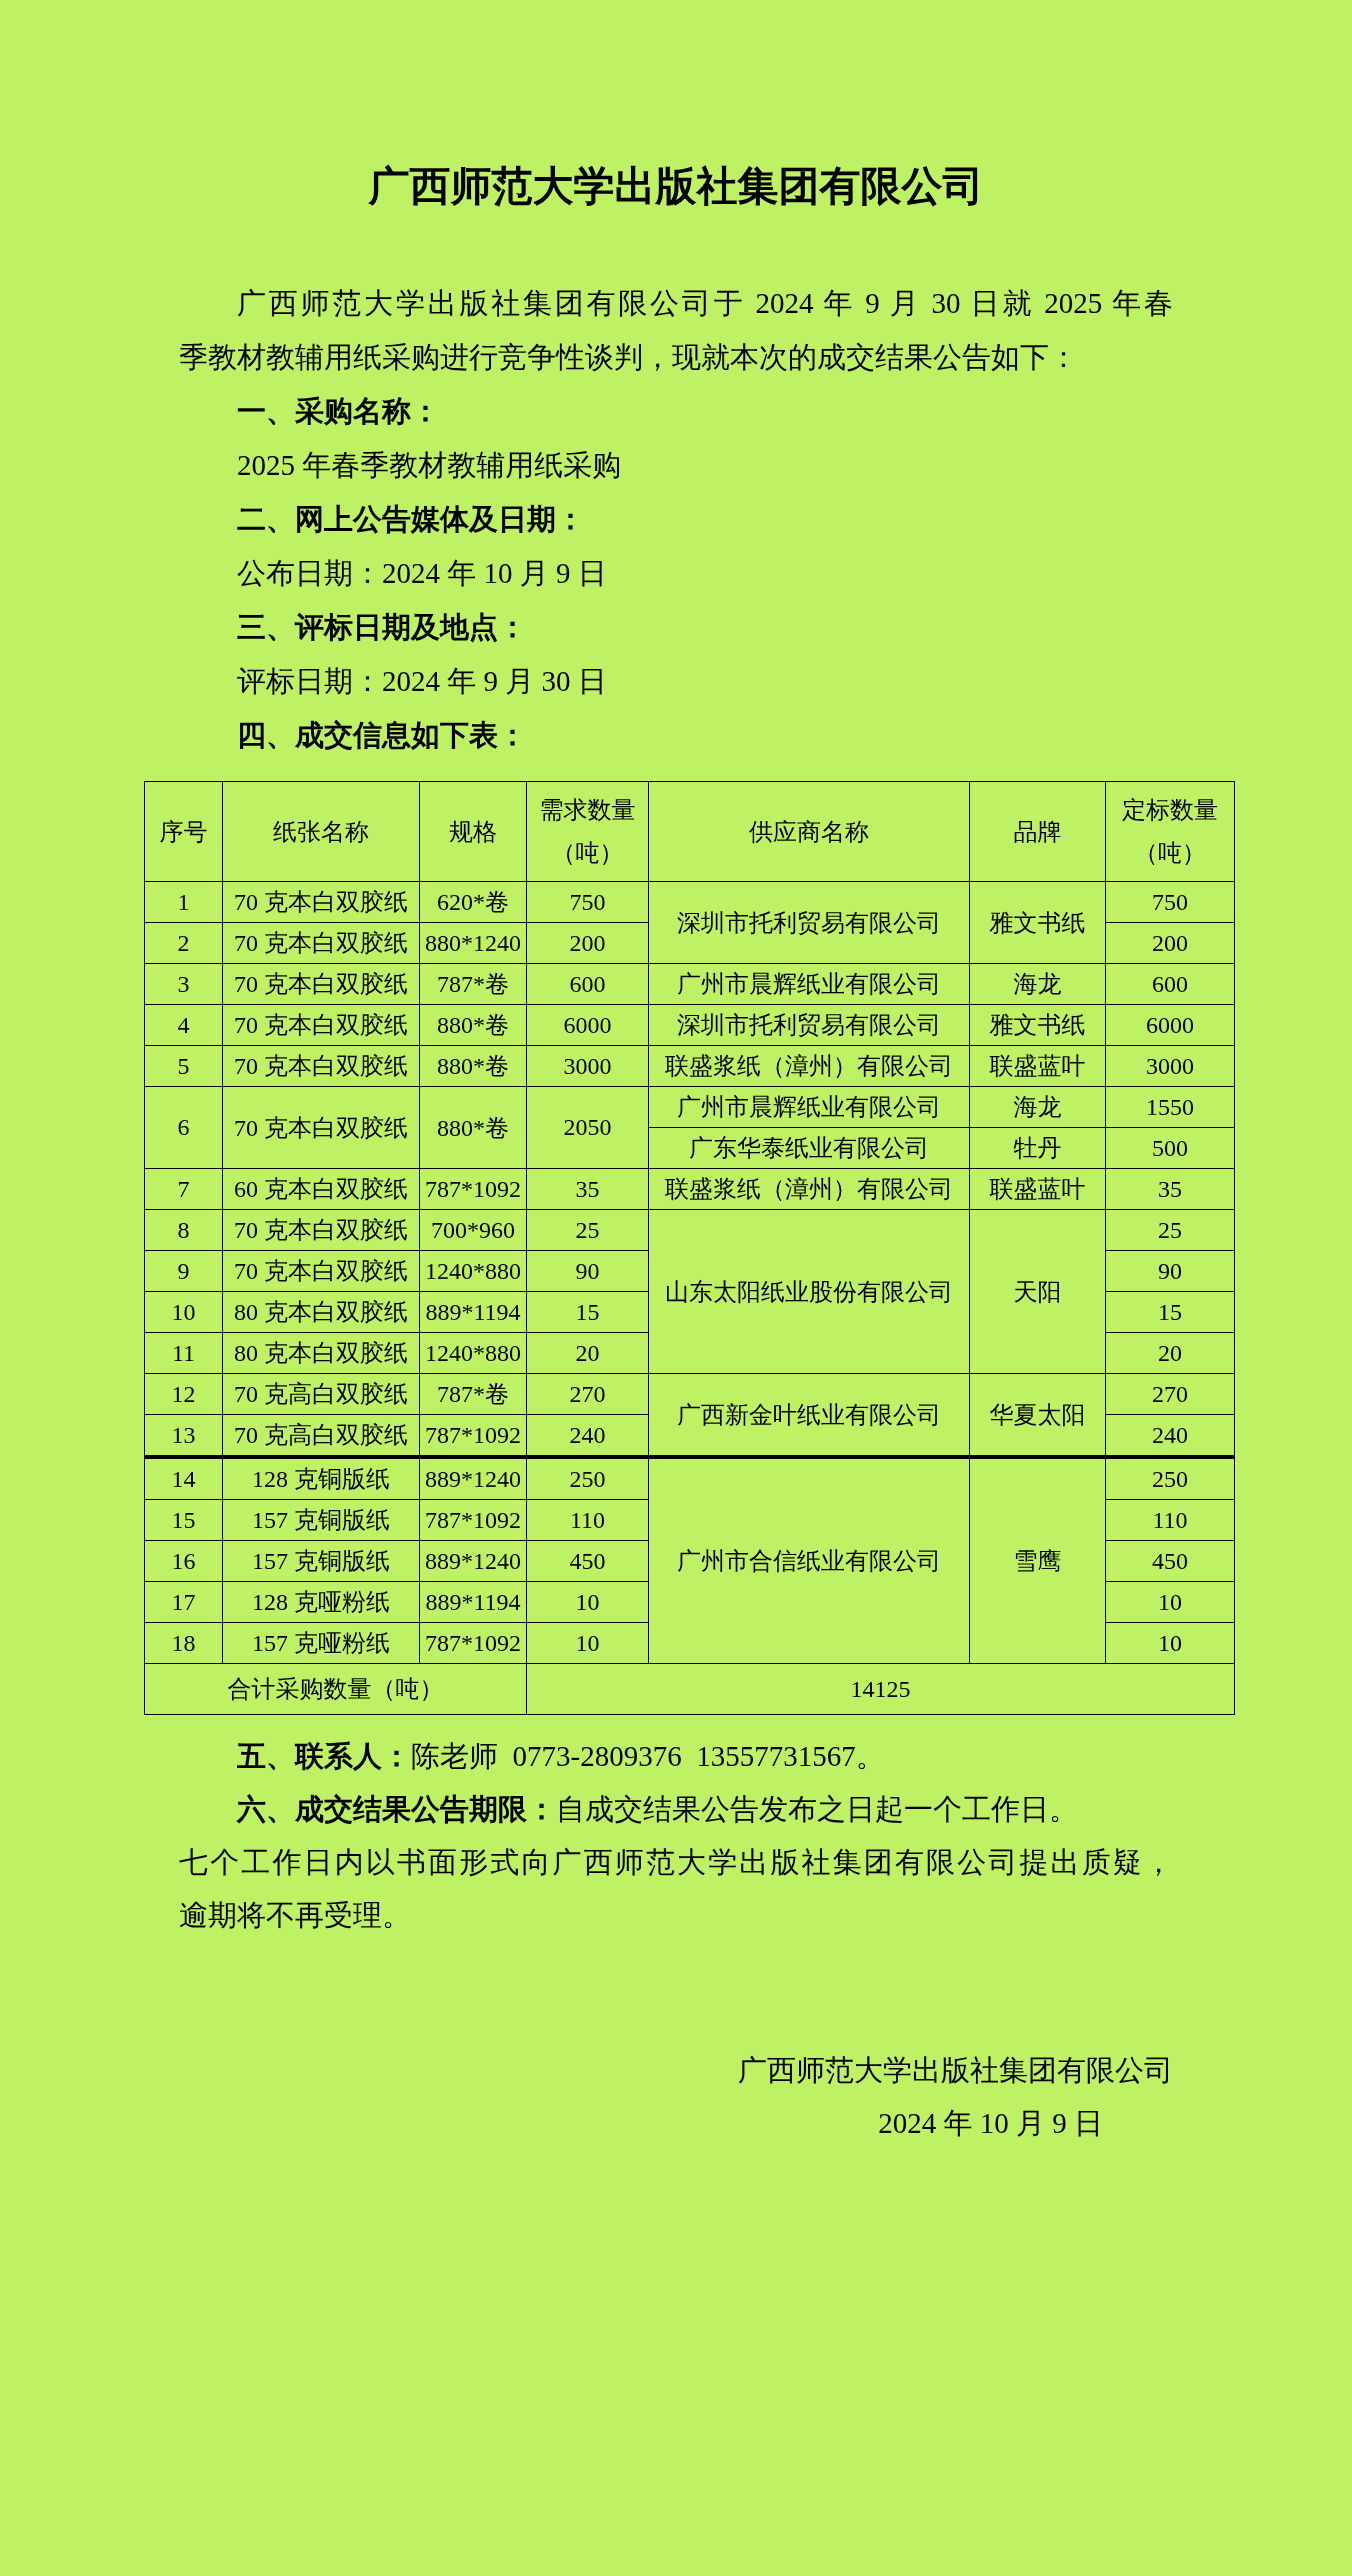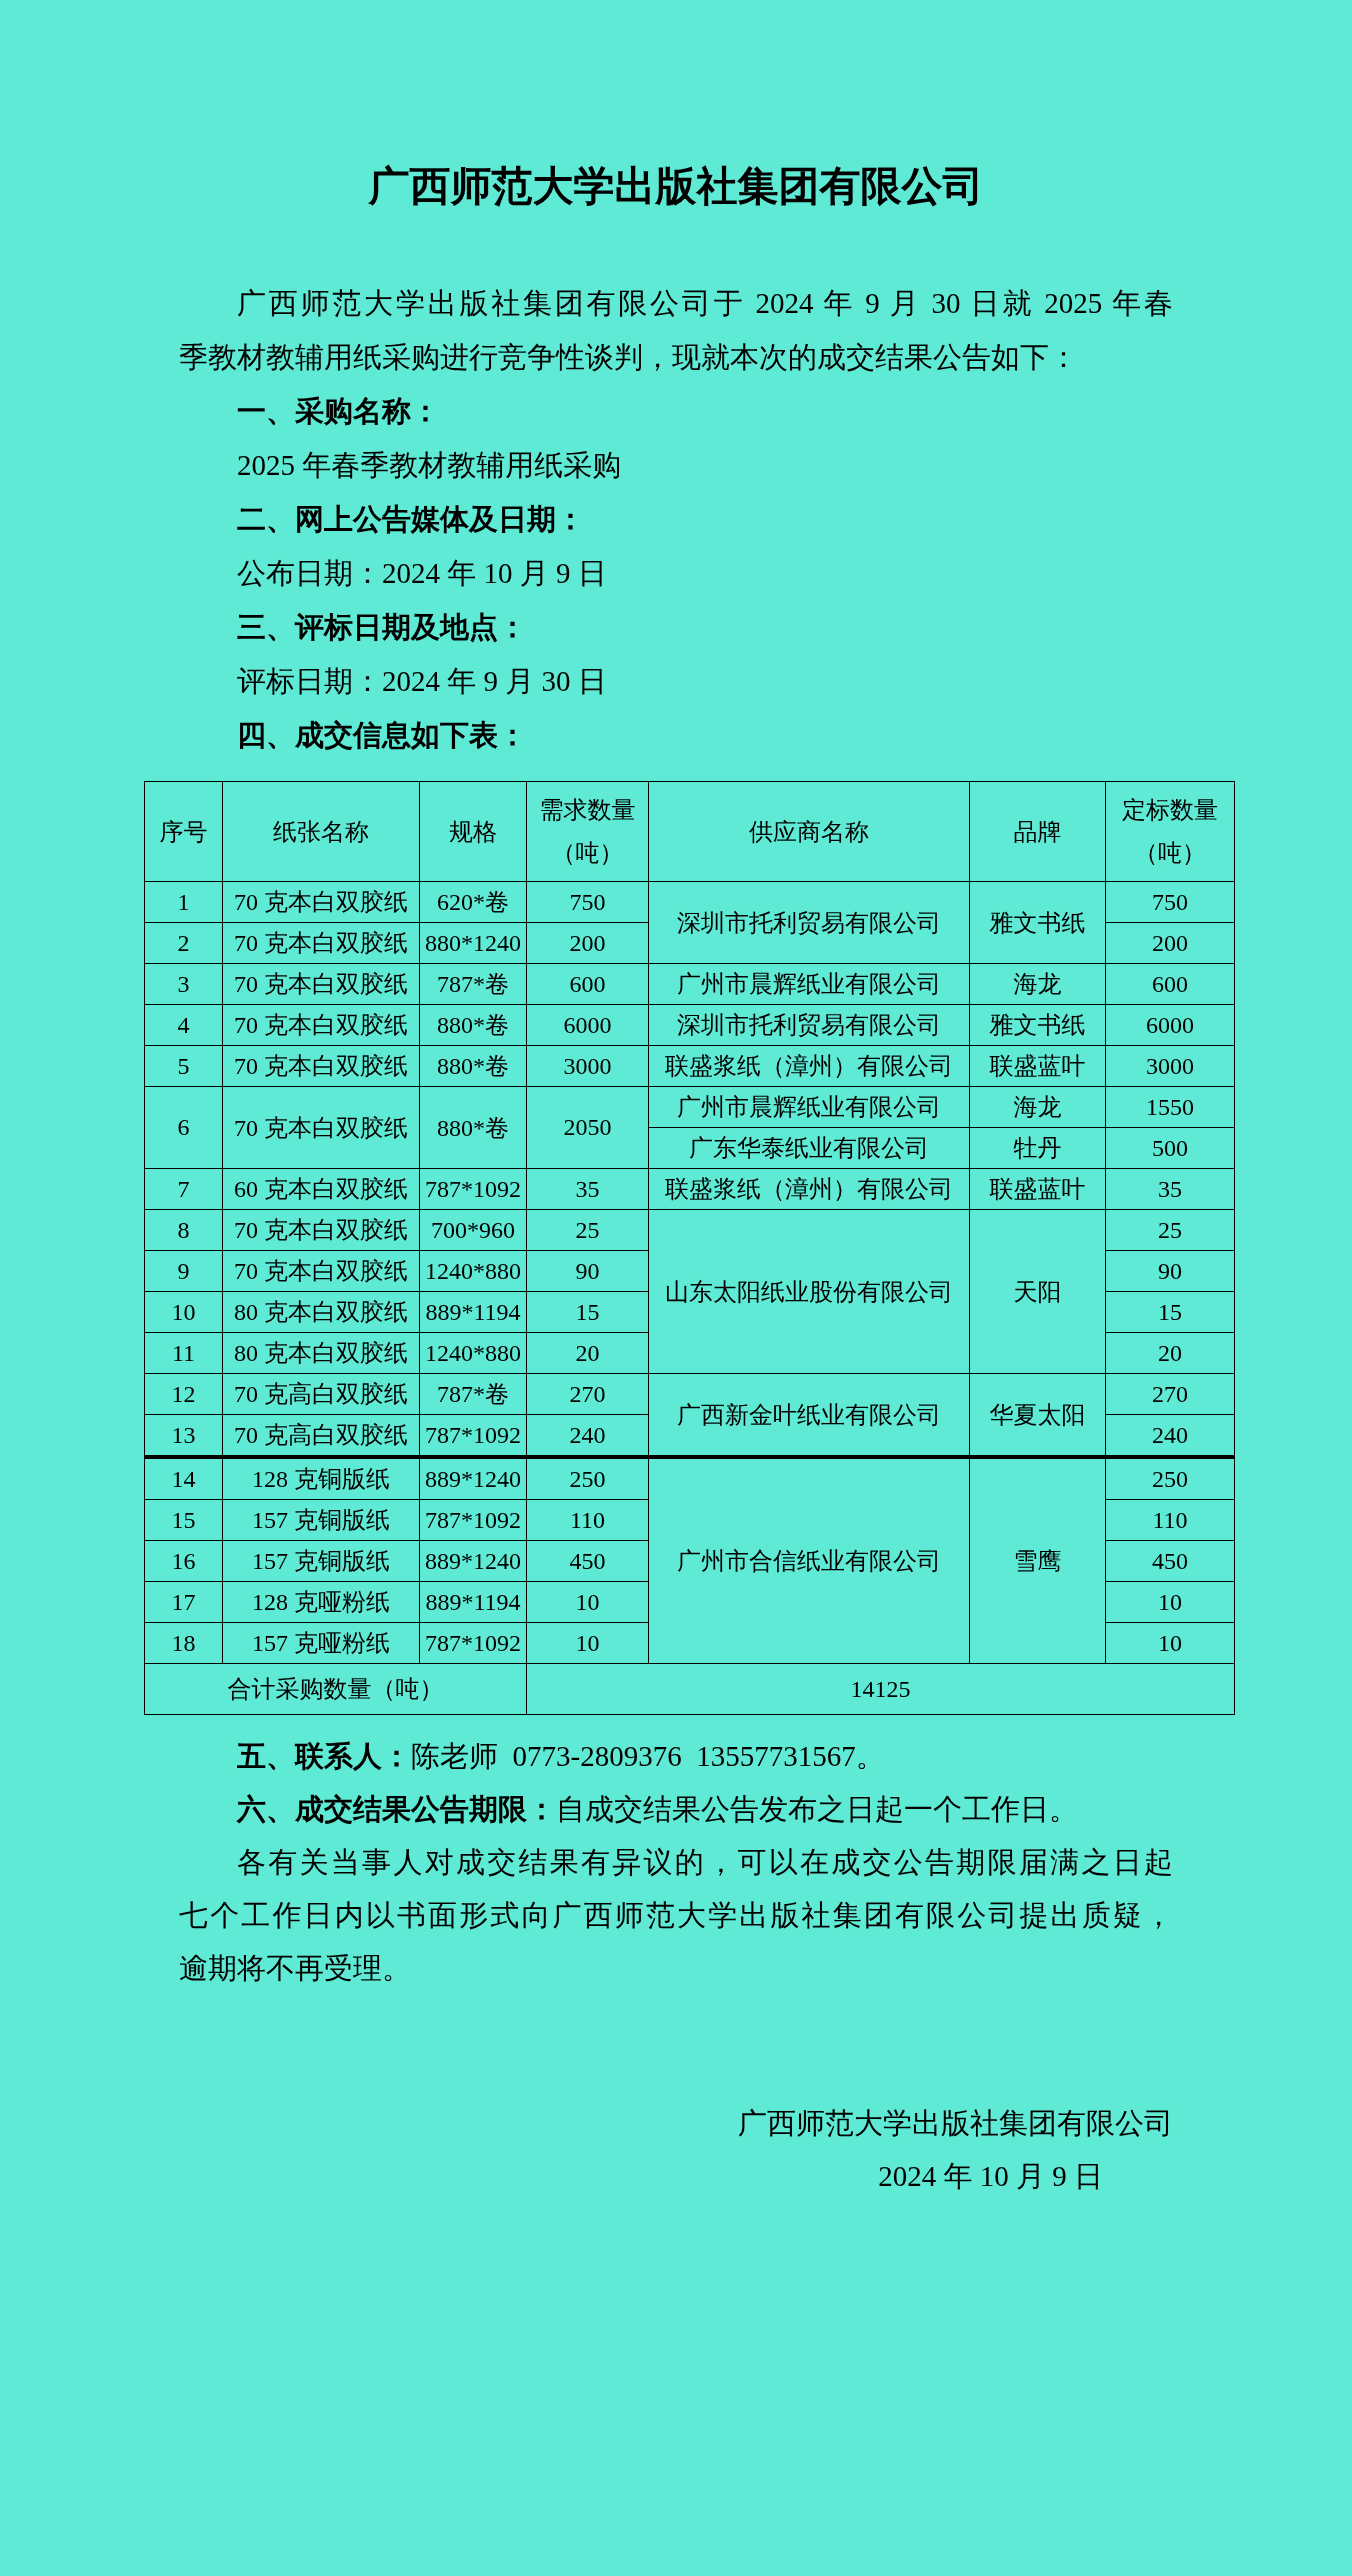--- a/index.html
+++ b/index.html
@@ -1,17 +1,17 @@
 <!DOCTYPE html>
 <html style="font-size:13.6px"><head>
 <meta charset="utf-8">
 <style>
   html,body{margin:0;padding:0;background:#ffffff;}
   .page{
-    width:1352px;height:2576px;background:#5eead4;color:#000000;
+    width:1352px;height:2576px;background:#bef264;color:#000000;
     font-family:"Liberation Serif",serif;position:relative;overflow:hidden;
   }
   .doc{padding:0 179px;}
   .title{font-weight:bold;text-align:center;font-size:41px;line-height:53px;margin:0;}
   .t1{padding-top:160px;}
   .t2{padding-top:29px;}
   .blockA{margin-top:63px;font-size:29px;line-height:54px;}
   .blockB{margin-top:15.3px;font-size:29px;line-height:53px;}
   .line{margin:0;}
   .indent{padding-left:58px;}
@@ -234,21 +234,20 @@
           <td colspan="3" class="total-label">合计采购数量（吨）</td>
           <td colspan="4">14125</td>
         </tr>
       </tbody>
         </table>
     </div>
 
     <div class="blockB">
       <div class="line indent"><span class="hd">五、联系人：</span><span class="pre">陈老师  0773-2809376  13557731567。</span></div>
       <div class="line indent"><span class="hd">六、成交结果公告期限：</span><span>自成交结果公告发布之日起一个工作日。</span></div>
-      <div class="line indent stretch">各有关当事人对成交结果有异议的，可以在成交公告期限届满之日起</div>
       <div class="line stretch">七个工作日内以书面形式向广西师范大学出版社集团有限公司提出质疑，</div>
       <div class="line">逾期将不再受理。</div>
     </div>
 
     <div class="sig">
       <div class="line">广西师范大学出版社集团有限公司</div>
       <div class="line date">2024 年 10 月 9 日</div>
     </div>
 
   </div>

